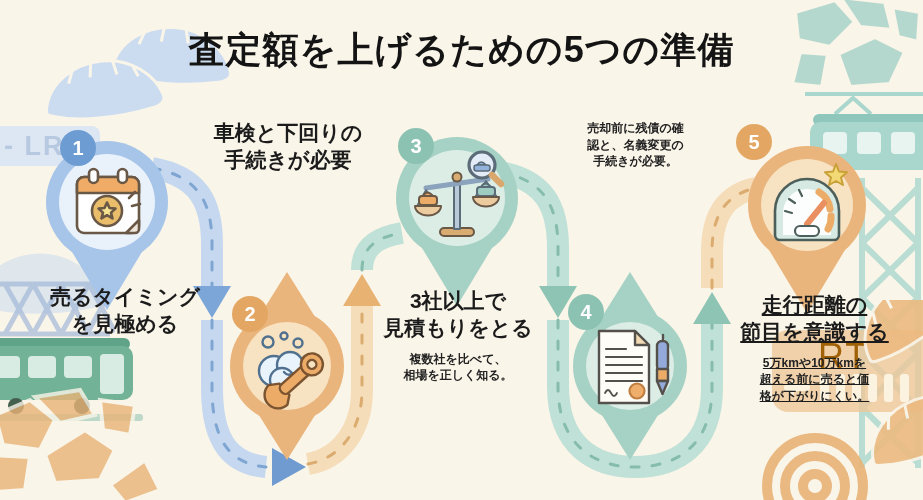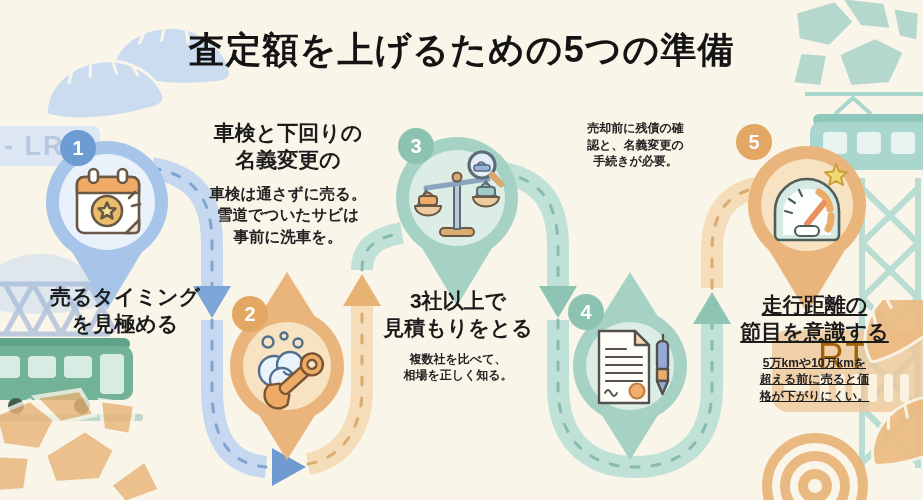--- a/index.html
+++ b/index.html
@@ -187,24 +187,21 @@
     </g>
   </svg>
   <div class="abs badge b-blue" style="left:60px;top:130px;">1</div>
   <div class="abs step-text" style="left:25px;top:286px;width:200px;font-family:Liberation Mono, monospace;">
     <div class="step-heading">売るタイミング
 を見極める</div>
   </div>
 
   <div class="abs step-text" style="left:203px;top:120px;width:170px;">
     <div class="step-heading">車検と下回りの
-名義変更の</div>
-    <div class="step-body" style="font-size:15.5px;">車検は通さずに売る。
-雪道でついたサビは
-事前に洗車を。</div>
+手続きが必要</div>
   </div>
   <svg class="abs pin" style="left:202px;top:268px;" width="170" height="196" viewBox="0 0 170 196">
     <polygon points="50,60 120,60 85,4" fill="#eab57c"></polygon>
     <polygon points="50,136 120,136 85,192" fill="#eab57c"></polygon>
     <circle cx="85" cy="98" r="57" fill="#eab57c"></circle>
     <circle cx="85" cy="98" r="44" fill="#f7e2c1"></circle>
     <g transform="translate(42,56)" stroke="#50708f" stroke-width="2.4" stroke-linejoin="round" stroke-linecap="round">
       <circle cx="24" cy="18" r="5.5" fill="none"></circle>
       <circle cx="40" cy="12" r="3.5" fill="none"></circle>
       <circle cx="54" cy="19" r="4.5" fill="none"></circle>

